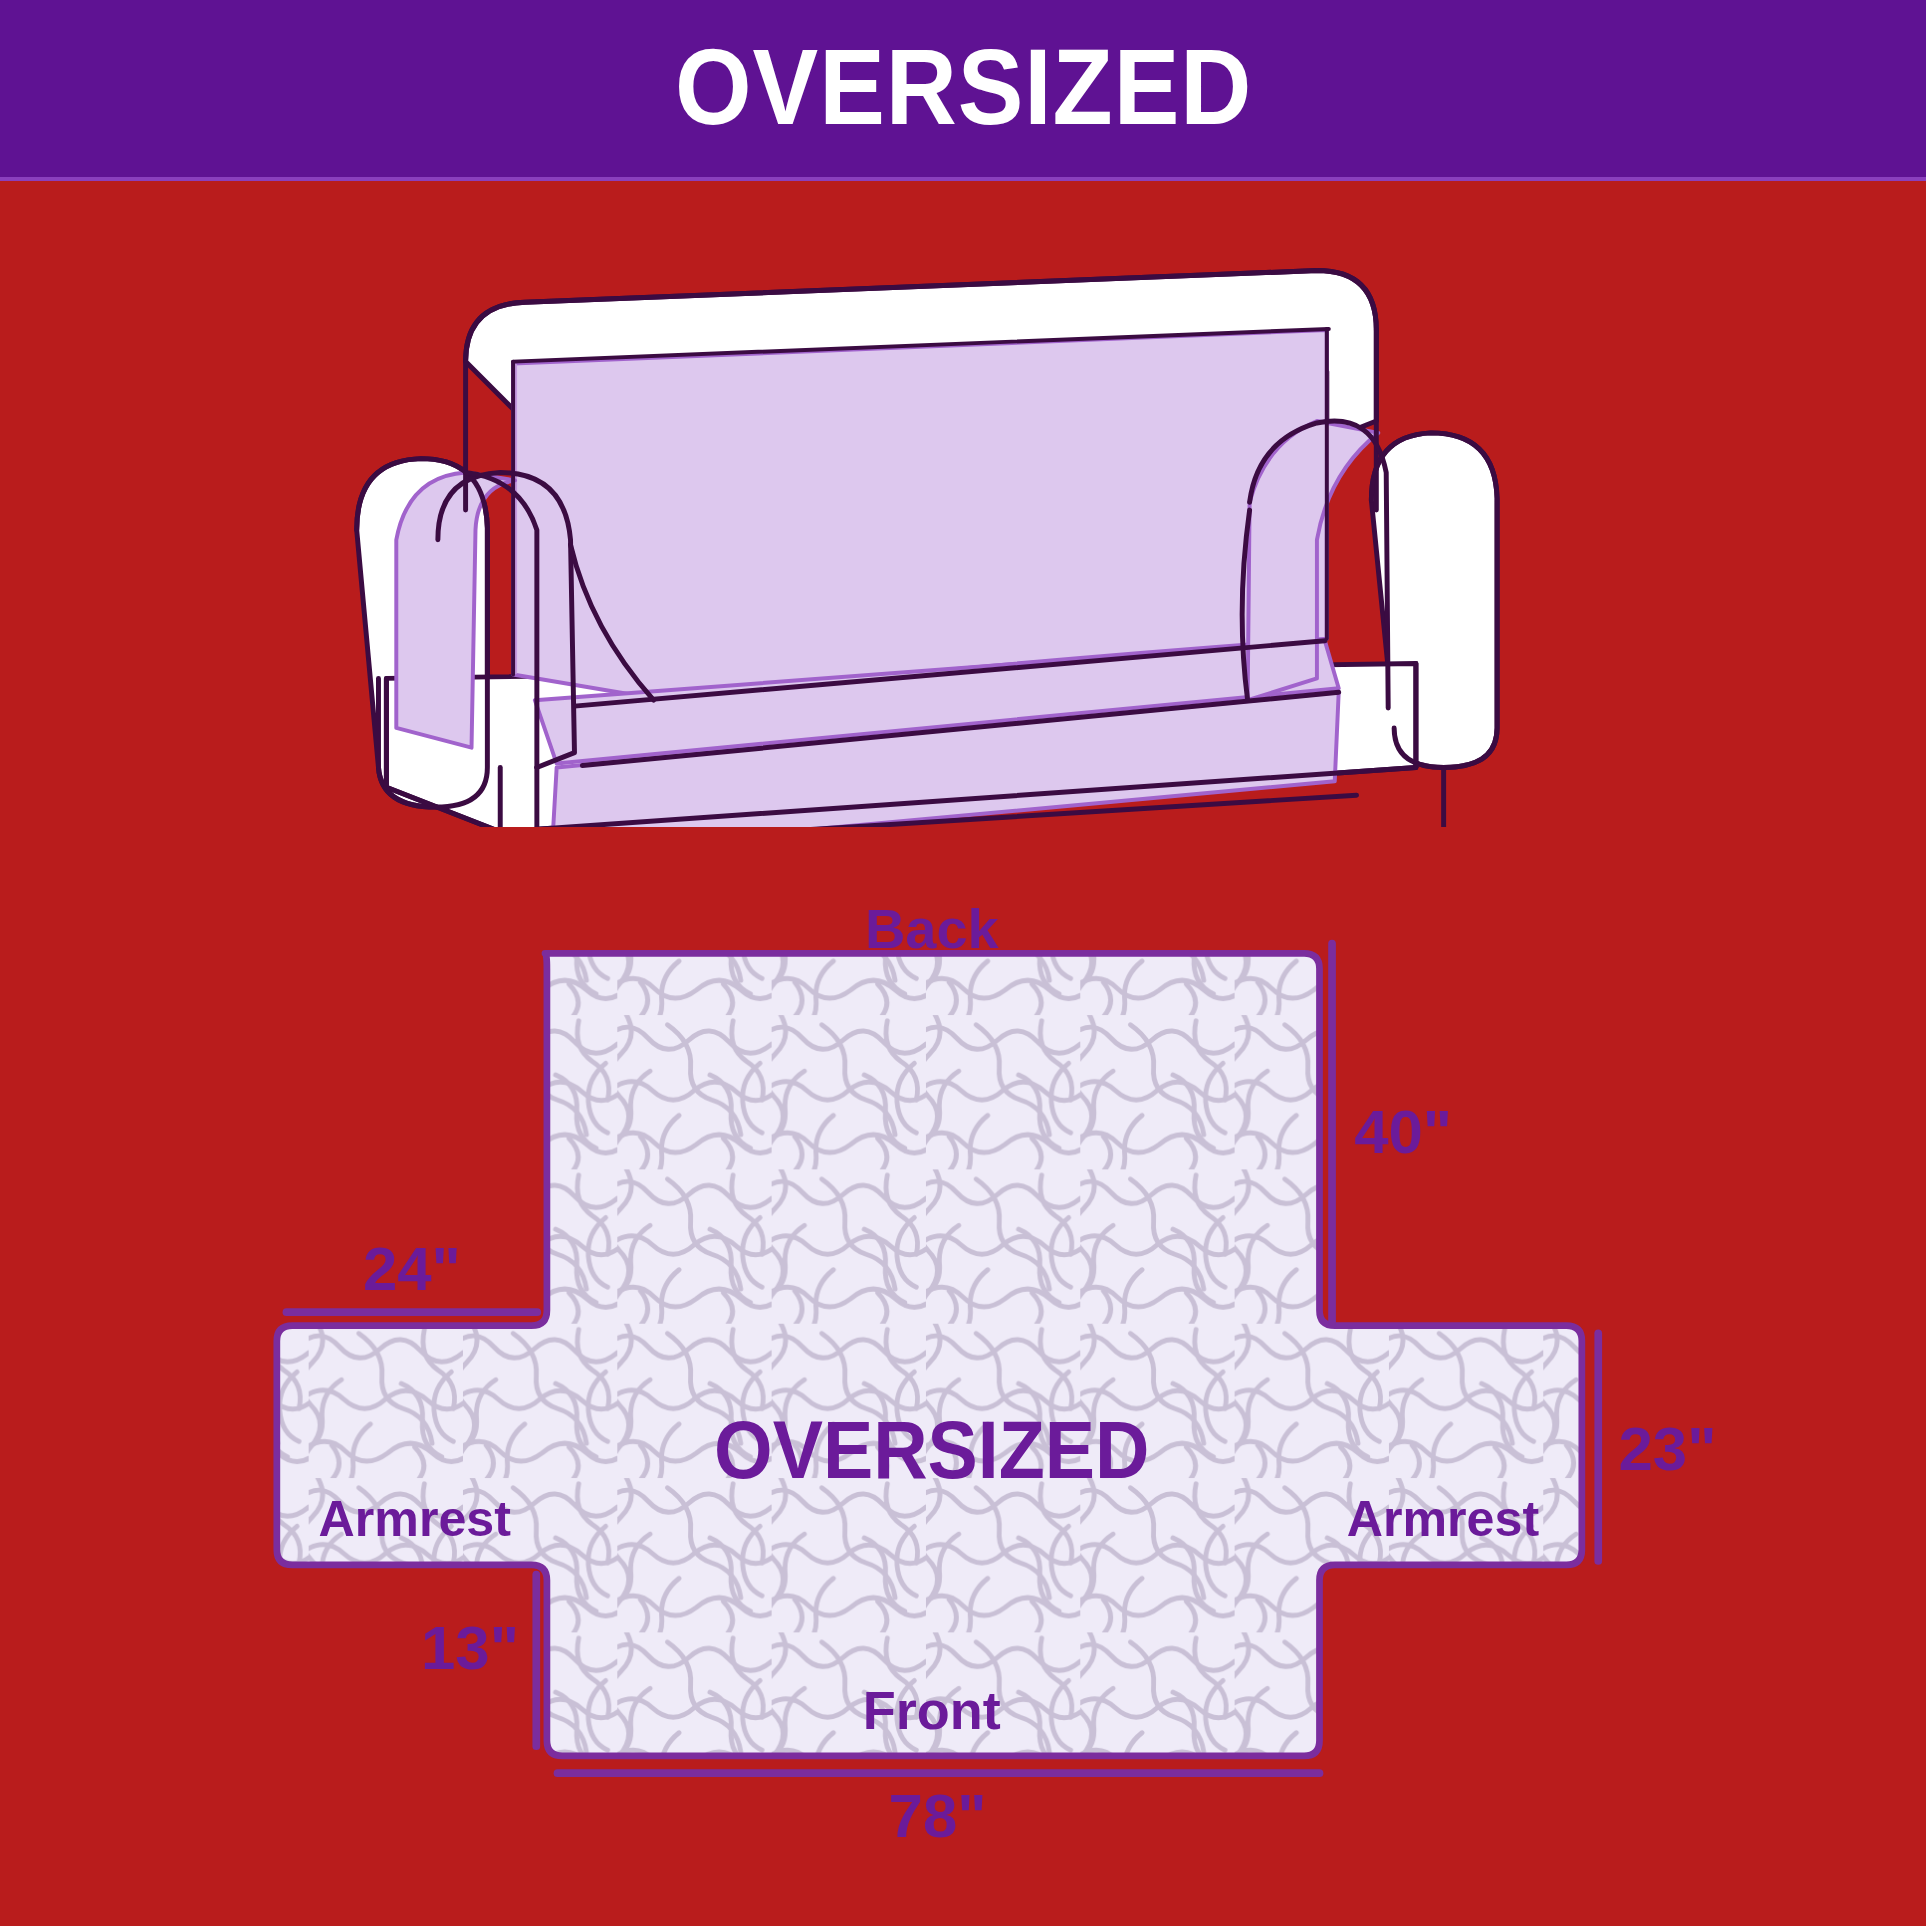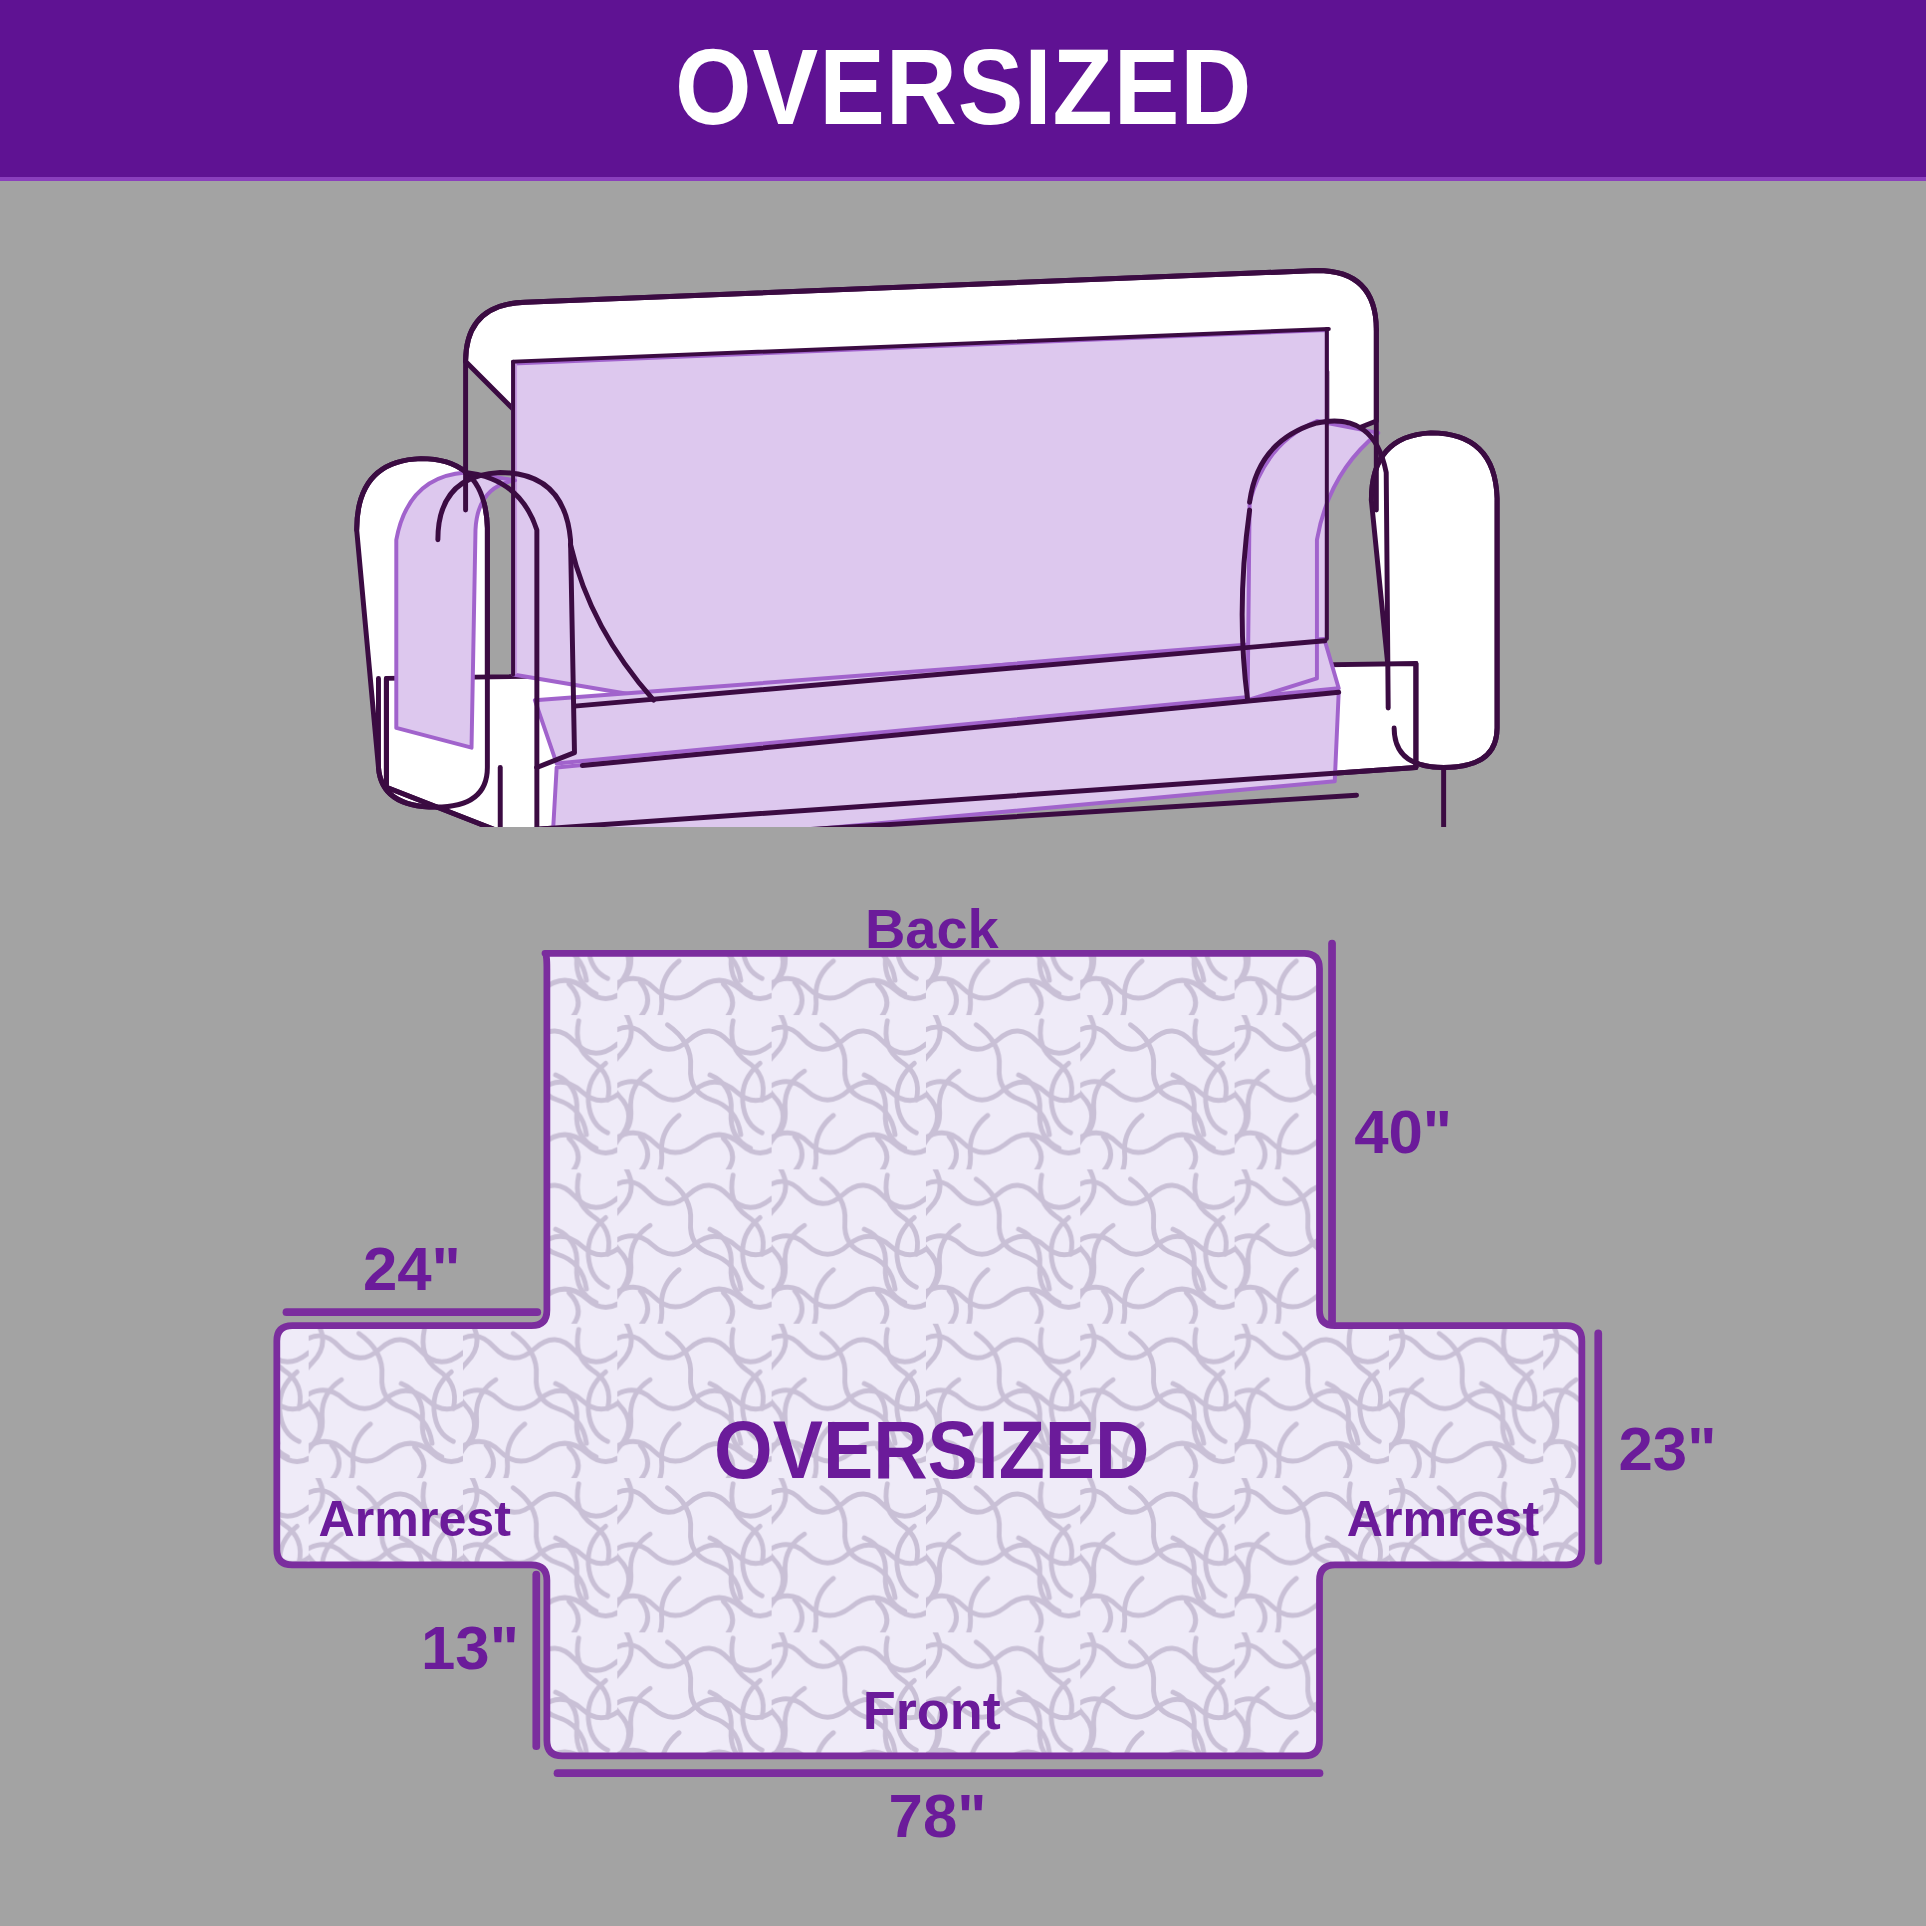--- a/index.html
+++ b/index.html
@@ -1,17 +1,17 @@
 <!DOCTYPE html>
 <html><head>
 <meta charset="utf-8">
 <style>
   html,body{margin:0;padding:0;background:#ffffff;}
   body{width:1927px;height:1927px;font-family:"Liberation Sans",sans-serif;overflow:hidden;}
-  #stage{position:relative;width:1927px;height:1927px;background:#a3a3a3;}
+  #stage{position:relative;width:1927px;height:1927px;background:#b91c1c;}
 
   
   .banner{position:absolute;left:0;top:0;width:1927px;height:181px;
           background:#5f1293;display:flex;align-items:center;justify-content:center;}
   .banner::after{content:"";position:absolute;left:0;bottom:0;width:100%;height:4px;
                  background:#8a3fbd;}
   .banner-title{color:#ffffff;font-size:107px;font-weight:bold;letter-spacing:1px;
                 font-family:"Liberation Sans",sans-serif;line-height:1;
                 transform:scaleX(.92);transform-origin:center;margin-top:-6px;}
 

